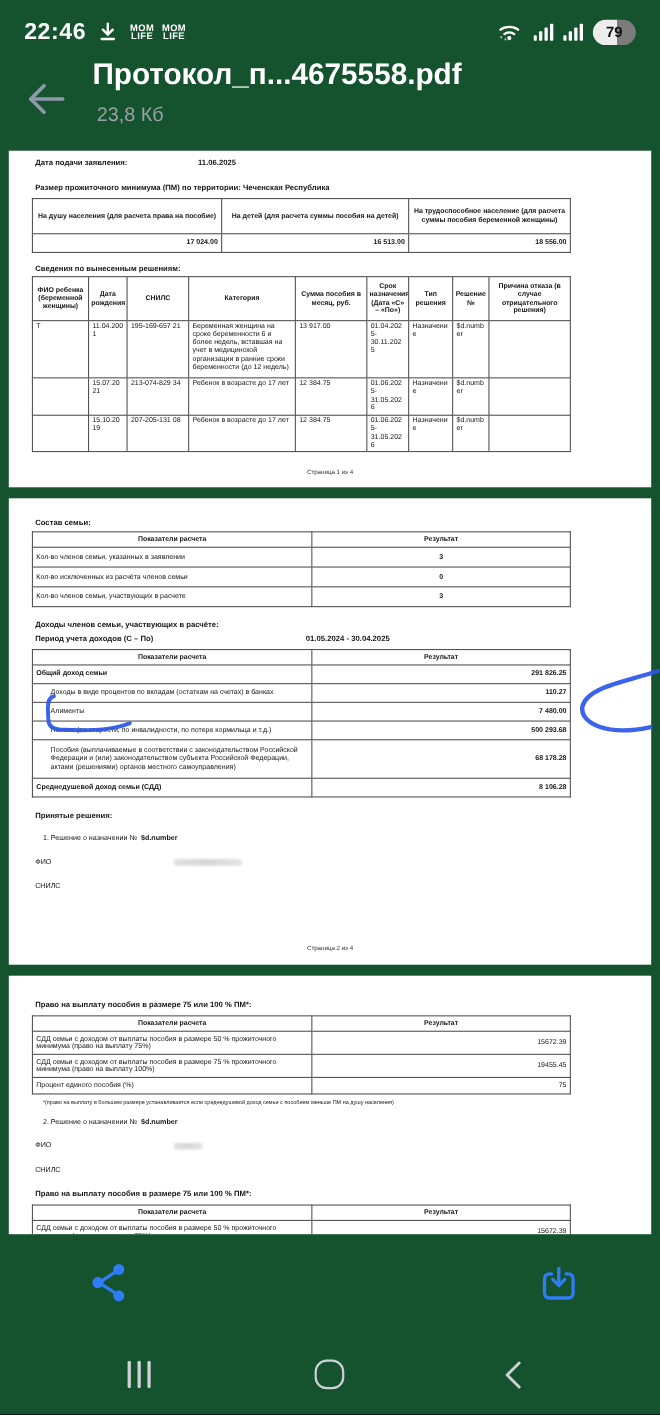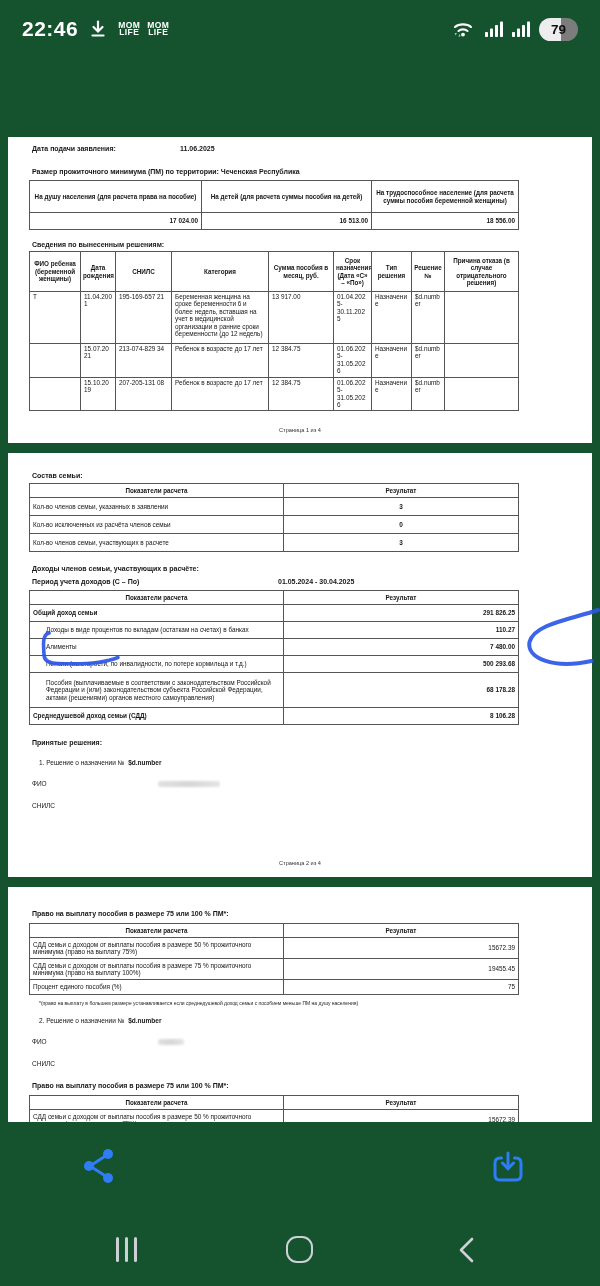--- a/index.html
+++ b/index.html
@@ -111,20 +111,32 @@
               <rect x="15" y="1.5" width="3" height="15.5" rx="0.8"></rect>
             </g>
           </svg>
       </span>
       <span class="battery">
         <span>79</span>
       </span>
     </div>
   </div>
 
+  <div class="app-header">
+    <span class="back-btn">
+      <svg width="38" height="32" viewBox="0 0 38 32">
+          <g stroke="#8e98ab" stroke-width="3.4" fill="none" stroke-linecap="round" stroke-linejoin="round">
+            <line x1="4" y1="16" x2="33" y2="16"></line>
+            <polyline points="16,4 4,16 16,28"></polyline>
+          </g>
+        </svg>
+    </span>
+    <div class="hdr-title">Протокол_п...4675558.pdf</div>
+    <div class="hdr-size">23,8 Кб</div>
+  </div>
 
   <div>
 
     <div class="page p1">
       <div class="abs b t7" style="left:24px;top:8px;">Дата подачи заявления:</div>
       <div class="abs b t7" style="left:172px;top:8px;">11.06.2025</div>
       <div class="abs b t7" style="left:24px;top:31px;">Размер прожиточного минимума (ПМ) по территории: Чеченская Республика</div>
 
       <table class="tbl" style="top:43px;">
         <colgroup>

